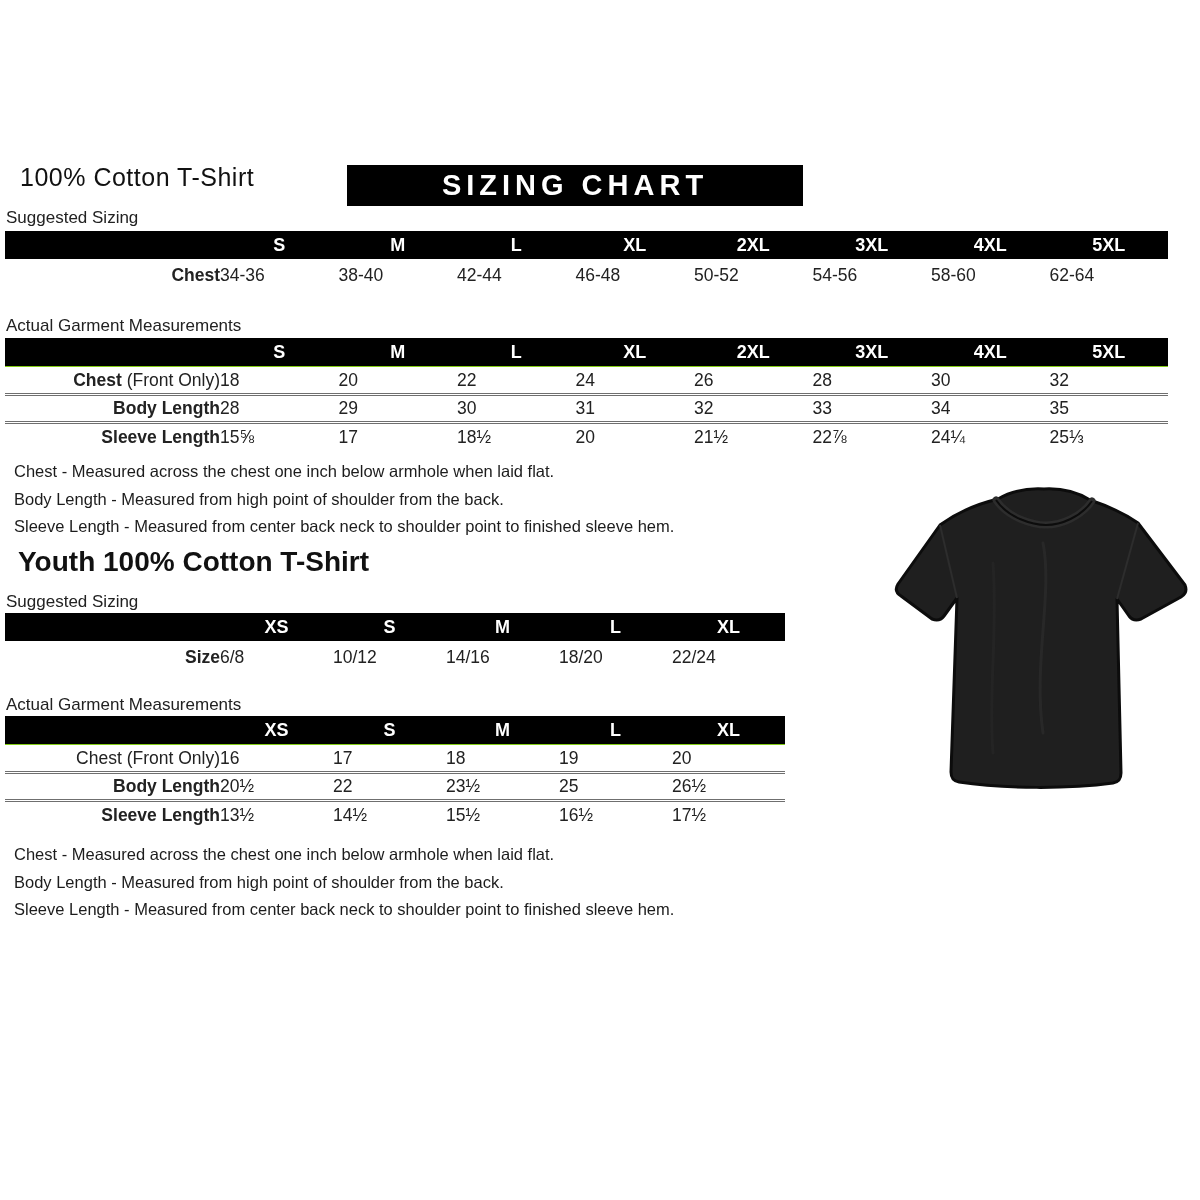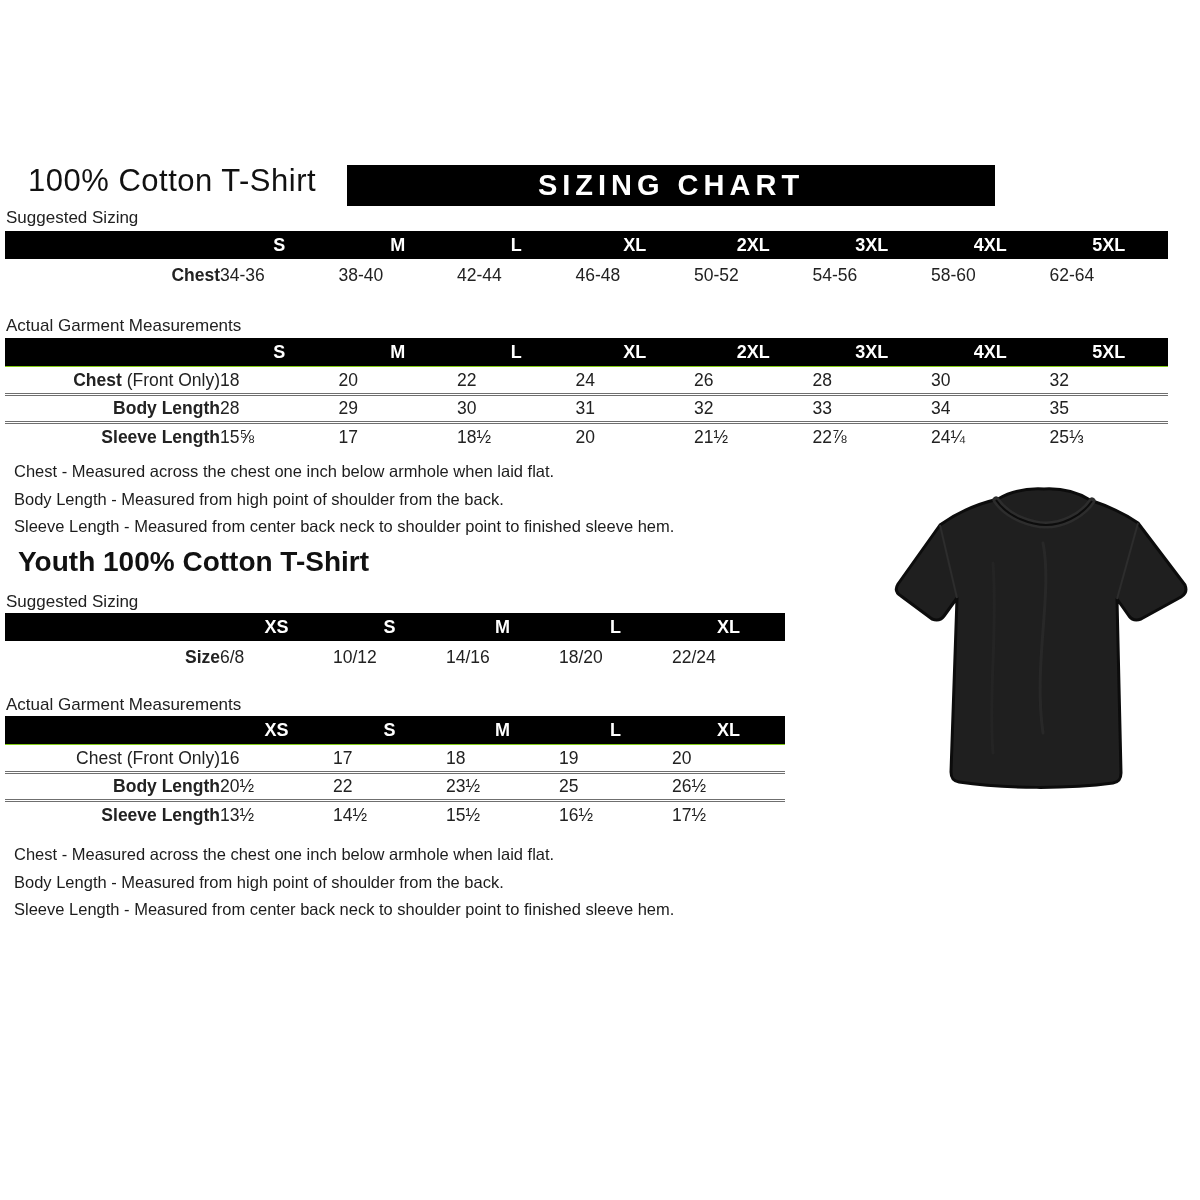--- a/index.html
+++ b/index.html
@@ -1,20 +1,20 @@
 <!DOCTYPE html>
 <html><head>
 <meta charset="utf-8">
 <style>
   html,body{margin:0;padding:0;background:#ffffff;}
   body{width:1200px;height:1200px;position:relative;font-family:"Liberation Sans",sans-serif;color:#1a1a1a;overflow:hidden;}
   .abs{position:absolute;}
 
-  .title{left:28px;top:163px;font-size:31px;font-weight:500;letter-spacing:.5px;color:#111;}
-  .banner{left:347px;top:165px;width:648px;height:41px;background:#000;color:#fff;
+  .title{left:20px;top:163px;font-size:25px;font-weight:500;letter-spacing:.5px;color:#111;}
+  .banner{left:347px;top:165px;width:456px;height:41px;background:#000;color:#fff;
           display:flex;align-items:center;justify-content:center;
           font-size:29px;font-weight:bold;letter-spacing:5px;}
   .section-label{font-size:17px;color:#222;}
   .youth-title{left:18px;top:546px;font-size:28px;font-weight:bold;color:#111;}
 
   table{border-collapse:collapse;table-layout:fixed;}
   table.adult{width:1163px;}
   table.youth{width:780px;}
   thead th{background:#000;color:#fff;font-size:18px;font-weight:bold;height:28px;text-align:center;padding:0;}
   thead th.corner{width:215px;}

